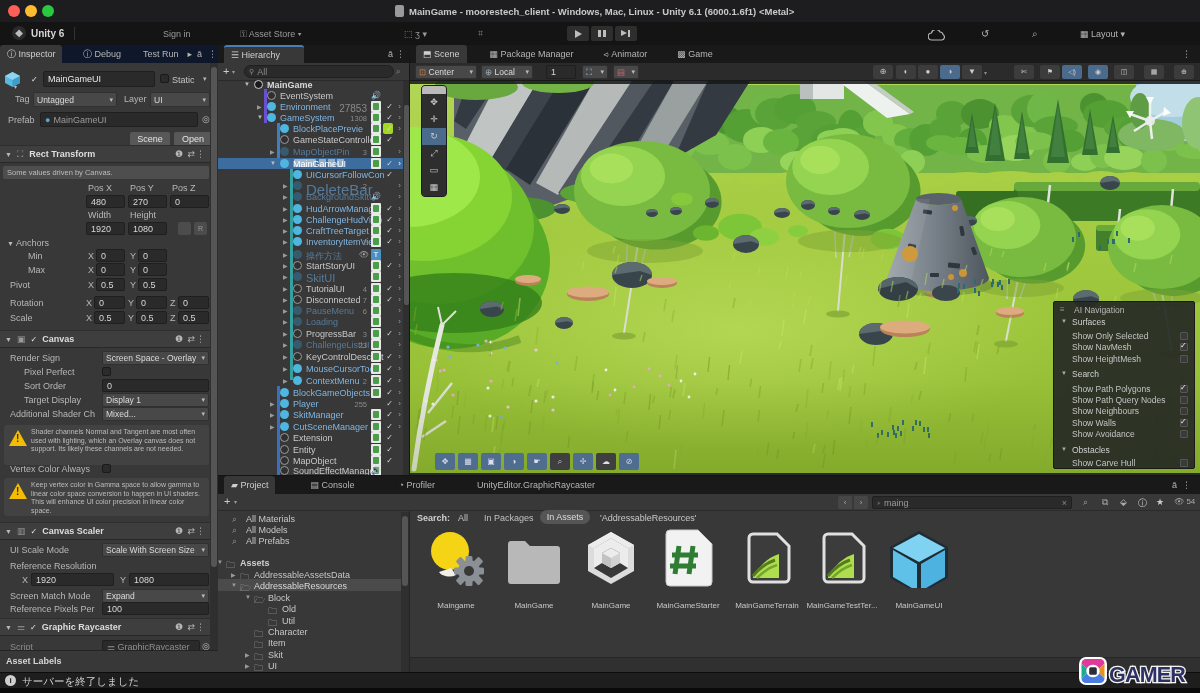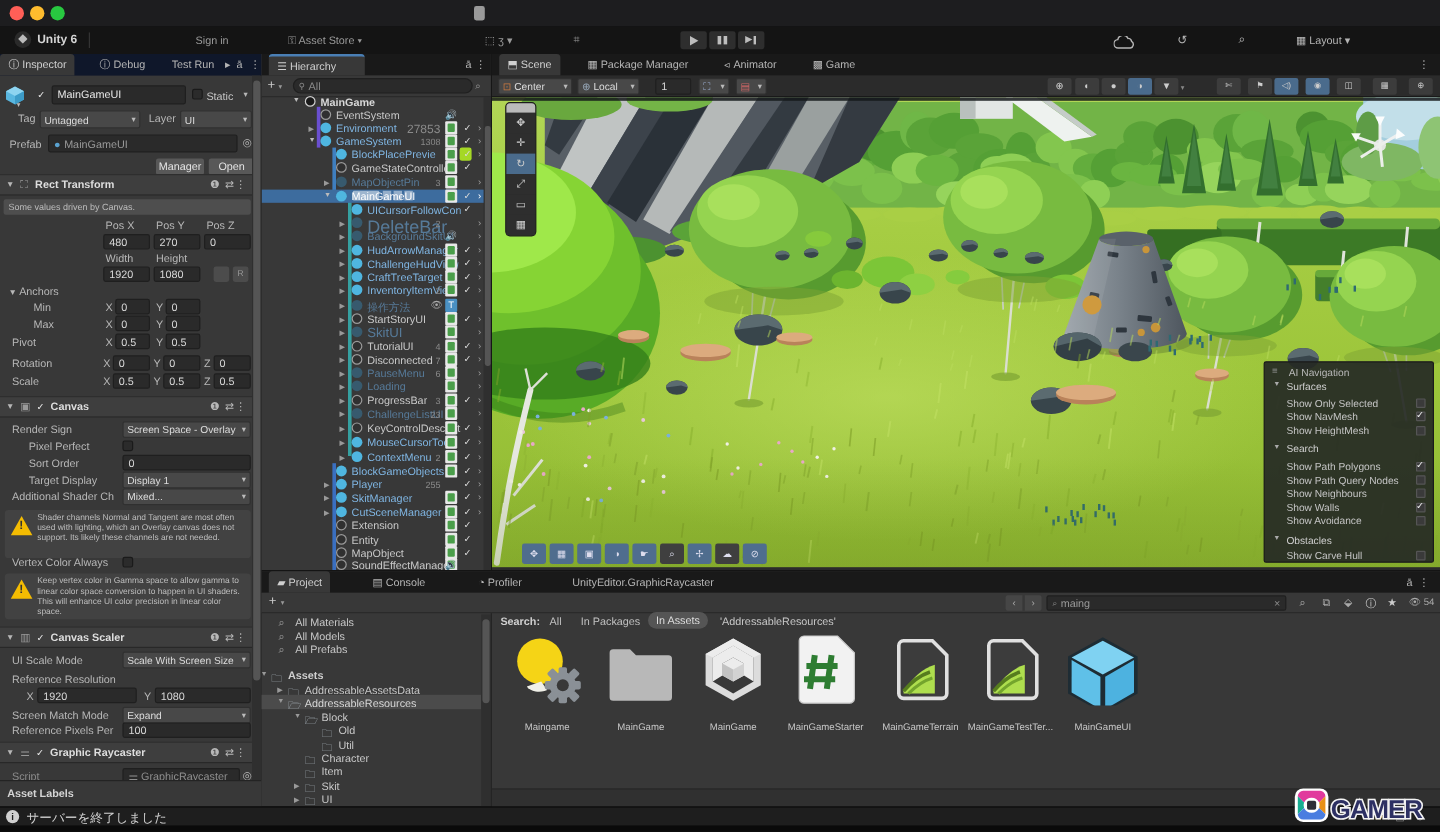--- a/index.html
+++ b/index.html
@@ -22,20 +22,21 @@
 .chk{color:#e8e8e8;font-size:8px}
 </style>
 </head>
 <body>
 
 <div class="a" style="left:0;top:0;width:1200px;height:22px;background:#1d1d1f">
  <div class="a" style="left:8px;top:5px;width:12px;height:12px;border-radius:50%;background:#ff5f57"></div>
  <div class="a" style="left:25px;top:5px;width:12px;height:12px;border-radius:50%;background:#febc2e"></div>
  <div class="a" style="left:42px;top:5px;width:12px;height:12px;border-radius:50%;background:#28c840"></div>
  <div class="a" style="left:395px;top:5px;width:9px;height:12px;background:#9a9a9a;border-radius:2px"></div>
+ <div class="a tx b" style="left:409px;top:6px;font-size:9.5px;color:#c9c9c9">MainGame - moorestech_client - Windows, Mac, Linux - Unity 6.1 (6000.1.6f1) &lt;Metal&gt;</div>
 </div>
 
 <div class="a" style="left:0;top:22px;width:1200px;height:23px;background:#141414">
  <div class="a" style="left:12px;top:4px;width:14px;height:14px;border-radius:50%;background:#2a2a2a;color:#bbb;font-size:10px;text-align:center;line-height:14px">◆</div>
  <div class="a tx b" style="left:31px;top:6px;color:#d6d6d6;font-size:10px">Unity 6</div>
  <div class="a" style="left:74px;top:5px;width:1px;height:13px;background:#333"></div>
  <div class="a tx" style="left:163px;top:7px;color:#9a9a9a">Sign in</div>
  <div class="a tx" style="left:240px;top:7px;color:#9a9a9a">⚿ Asset Store ▾</div>
  <div class="a tx" style="left:404px;top:7px;color:#9a9a9a">⬚ ʒ ▾</div>
  <div class="a tx" style="left:478px;top:6px;color:#9a9a9a">⌗</div>
@@ -80,21 +81,21 @@
  <div class="a cb" style="left:160px;top:29px"></div>
  <div class="a lbl" style="left:172px;top:30px;color:#c4c4c4">Static</div>
  <div class="a lbl" style="left:203px;top:30px;font-size:7px">▾</div>
  <div class="a lbl" style="left:15px;top:49px">Tag</div>
  <div class="dd a" style="left:33px;top:47px;width:84px;height:15px">Untagged</div>
  <div class="a lbl" style="left:124px;top:49px">Layer</div>
  <div class="dd a" style="left:150px;top:47px;width:60px;height:15px">UI</div>
  <div class="a lbl" style="left:8px;top:70px">Prefab</div>
  <div class="fld a" style="left:40px;top:67px;width:158px;height:15px;color:#9a9a9a"><span style="color:#5aa2d0;margin-right:3px">●</span>MainGameUI</div>
  <div class="a lbl" style="left:202px;top:69px">◎</div>
- <div class="a" style="left:130px;top:87px;width:40px;height:14px;background:#585858;border-radius:2px;color:#e4e4e4;font-size:9px;text-align:center;line-height:14px">Manager</div>
+ <div class="a" style="left:130px;top:87px;width:40px;height:14px;background:#585858;border-radius:2px;color:#e4e4e4;font-size:9px;text-align:center;line-height:14px">Scene</div>
  <div class="a" style="left:174px;top:87px;width:38px;height:14px;background:#585858;border-radius:2px;color:#e4e4e4;font-size:9px;text-align:center;line-height:14px">Open</div>
 
  <div class="sech a" style="left:0;top:100px;width:211px">
   <span class="lbl" style="margin-left:5px;font-size:7px">▼</span>
   <span class="lbl" style="margin-left:5px;color:#999">⛶</span>
   <span class="tx b" style="margin-left:6px;color:#dedede">Rect Transform</span>
   <span class="lbl" style="position:absolute;right:28px">❶</span>
   <span class="lbl" style="position:absolute;right:16px">⇄</span>
   <span class="lbl" style="position:absolute;right:6px">⋮</span>
  </div>

